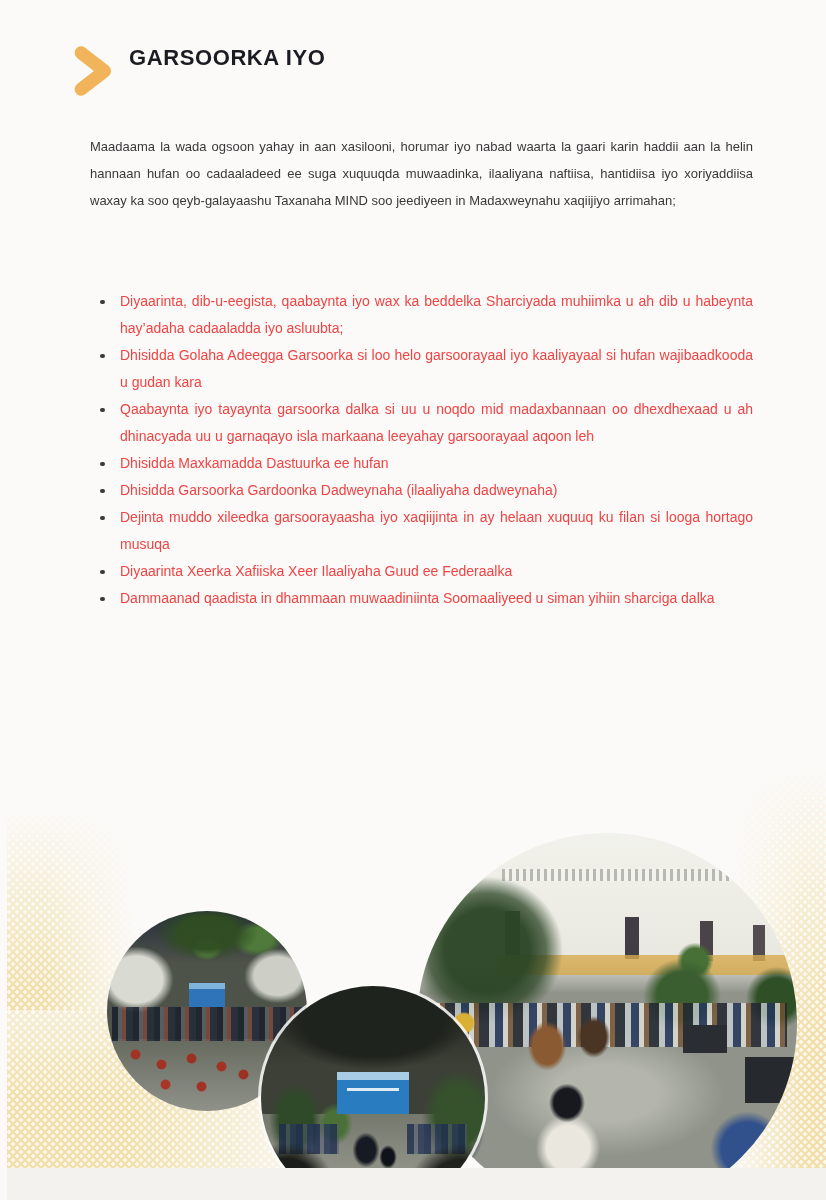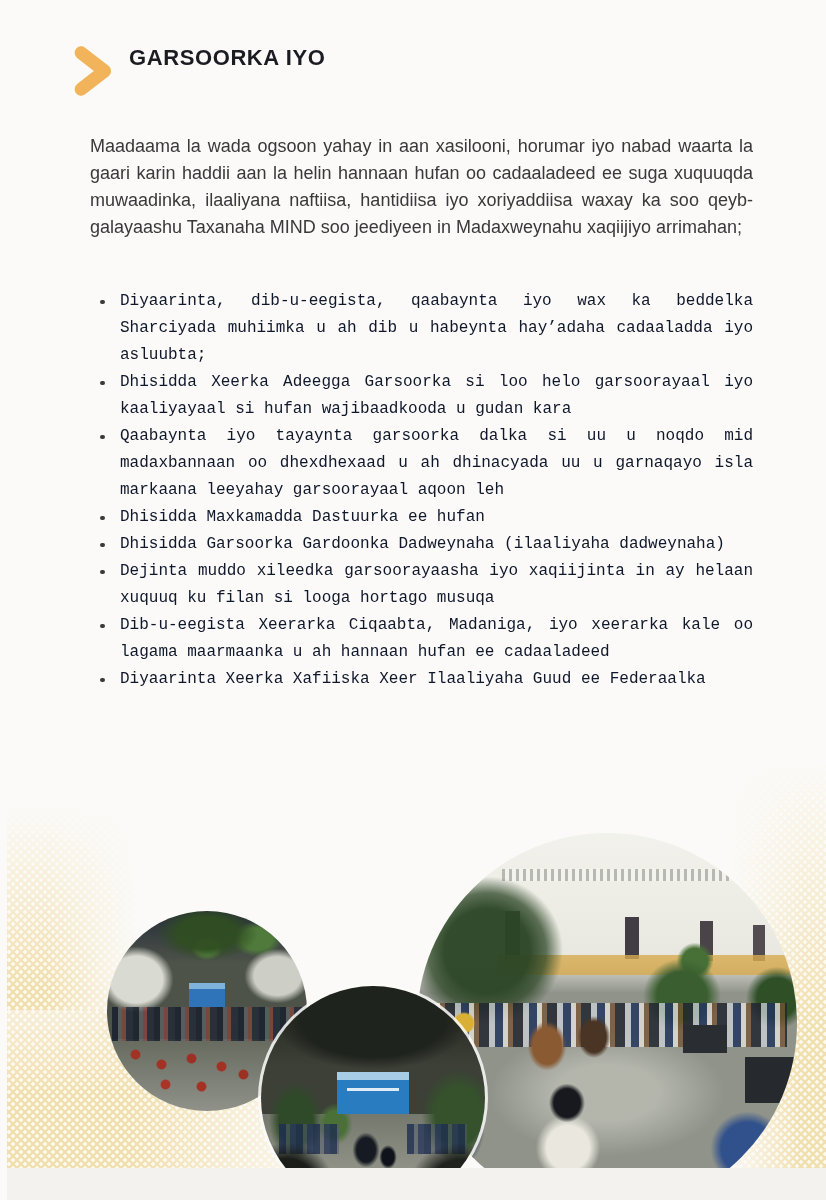--- a/index.html
+++ b/index.html
@@ -44,32 +44,31 @@
   .title-row { position:absolute; left:62px; top:42px; display:flex; align-items:flex-start; gap:8px; z-index:5; }
   .chevron { width:52px; height:58px; flex:0 0 auto; }
   h1.title {
     font-size:22px; line-height:28px; font-weight:bold;
     letter-spacing:0.6px; color:#1b1b22; padding-top:2px;
   }
 
   
   .intro {
     position:absolute; left:83px; top:133px; width:663px; z-index:5;
-    font-size:18px; line-height:27px; color:#39393b;
+    font-size:13px; line-height:27px; color:#39393b;
     text-align:justify;
   }
   ul.bullets {
     position:absolute; left:83px; top:288px; width:663px; z-index:5;
     list-style:none;
   }
   ul.bullets li {
     position:relative; padding-left:30px;
-    font-size:16px; line-height:27px; color:#0f172a;
+    font-size:14px; line-height:27px; color:#ef4444;
     text-align:justify;
-    font-family:Liberation Mono, monospace;
   }
   ul.bullets li::before {
     content:""; position:absolute; left:10px; top:11.5px;
     width:4.5px; height:4.5px; border-radius:50%; background:#3a3a3c;
   }
 
   
   .photo { position:absolute; border-radius:50%; overflow:hidden; }
 
   .photo-right {
@@ -199,27 +198,27 @@
     </svg>
     <h1 class="title">
       <span>GARSOORKA IYO</span><br>
     </h1>
   </header>
 
   <p class="intro">Maadaama la wada ogsoon yahay in aan xasilooni, horumar iyo nabad waarta la gaari karin haddii aan la helin hannaan hufan oo cadaaladeed ee suga xuquuqda muwaadinka, ilaaliyana naftiisa, hantidiisa iyo xoriyaddiisa waxay ka soo qeyb-galayaashu Taxanaha MIND soo jeediyeen in Madaxweynahu xaqiijiyo arrimahan;</p>
 
   <ul class="bullets">
     <li>Diyaarinta, dib-u-eegista, qaabaynta iyo wax ka beddelka Sharciyada muhiimka u ah dib u habeynta hay’adaha cadaaladda iyo asluubta;</li>
-    <li>Dhisidda Xeerka Adeegga Garsoorka si loo helo garsoorayaal iyo kaaliyayaal si hufan wajibaadkooda u gudan kara</li>
+    <li>Dhisidda Golaha Adeegga Garsoorka si loo helo garsoorayaal iyo kaaliyayaal si hufan wajibaadkooda u gudan kara</li>
     <li>Qaabaynta iyo tayaynta garsoorka dalka si uu u noqdo mid madaxbannaan oo dhexdhexaad u ah dhinacyada uu u garnaqayo isla markaana leeyahay garsoorayaal aqoon leh</li>
     <li>Dhisidda Maxkamadda Dastuurka ee hufan</li>
     <li>Dhisidda Garsoorka Gardoonka Dadweynaha (ilaaliyaha dadweynaha)</li>
     <li>Dejinta muddo xileedka garsoorayaasha iyo xaqiijinta in ay helaan xuquuq ku filan si looga hortago musuqa</li>
-    <li>Dib-u-eegista Xeerarka Ciqaabta, Madaniga, iyo xeerarka kale oo lagama maarmaanka u ah hannaan hufan ee cadaaladeed</li>
     <li>Diyaarinta Xeerka Xafiiska Xeer Ilaaliyaha Guud ee Federaalka</li>
+    <li>Dammaanad qaadista in dhammaan muwaadiniinta Soomaaliyeed u siman yihiin sharciga dalka</li>
   </ul>
 
   <div class="photo photo-right"></div>
   <div class="photo photo-left"></div>
   <div class="photo photo-mid"></div>
 
   <div class="bottom-strip"></div>
 
 </div>
 

